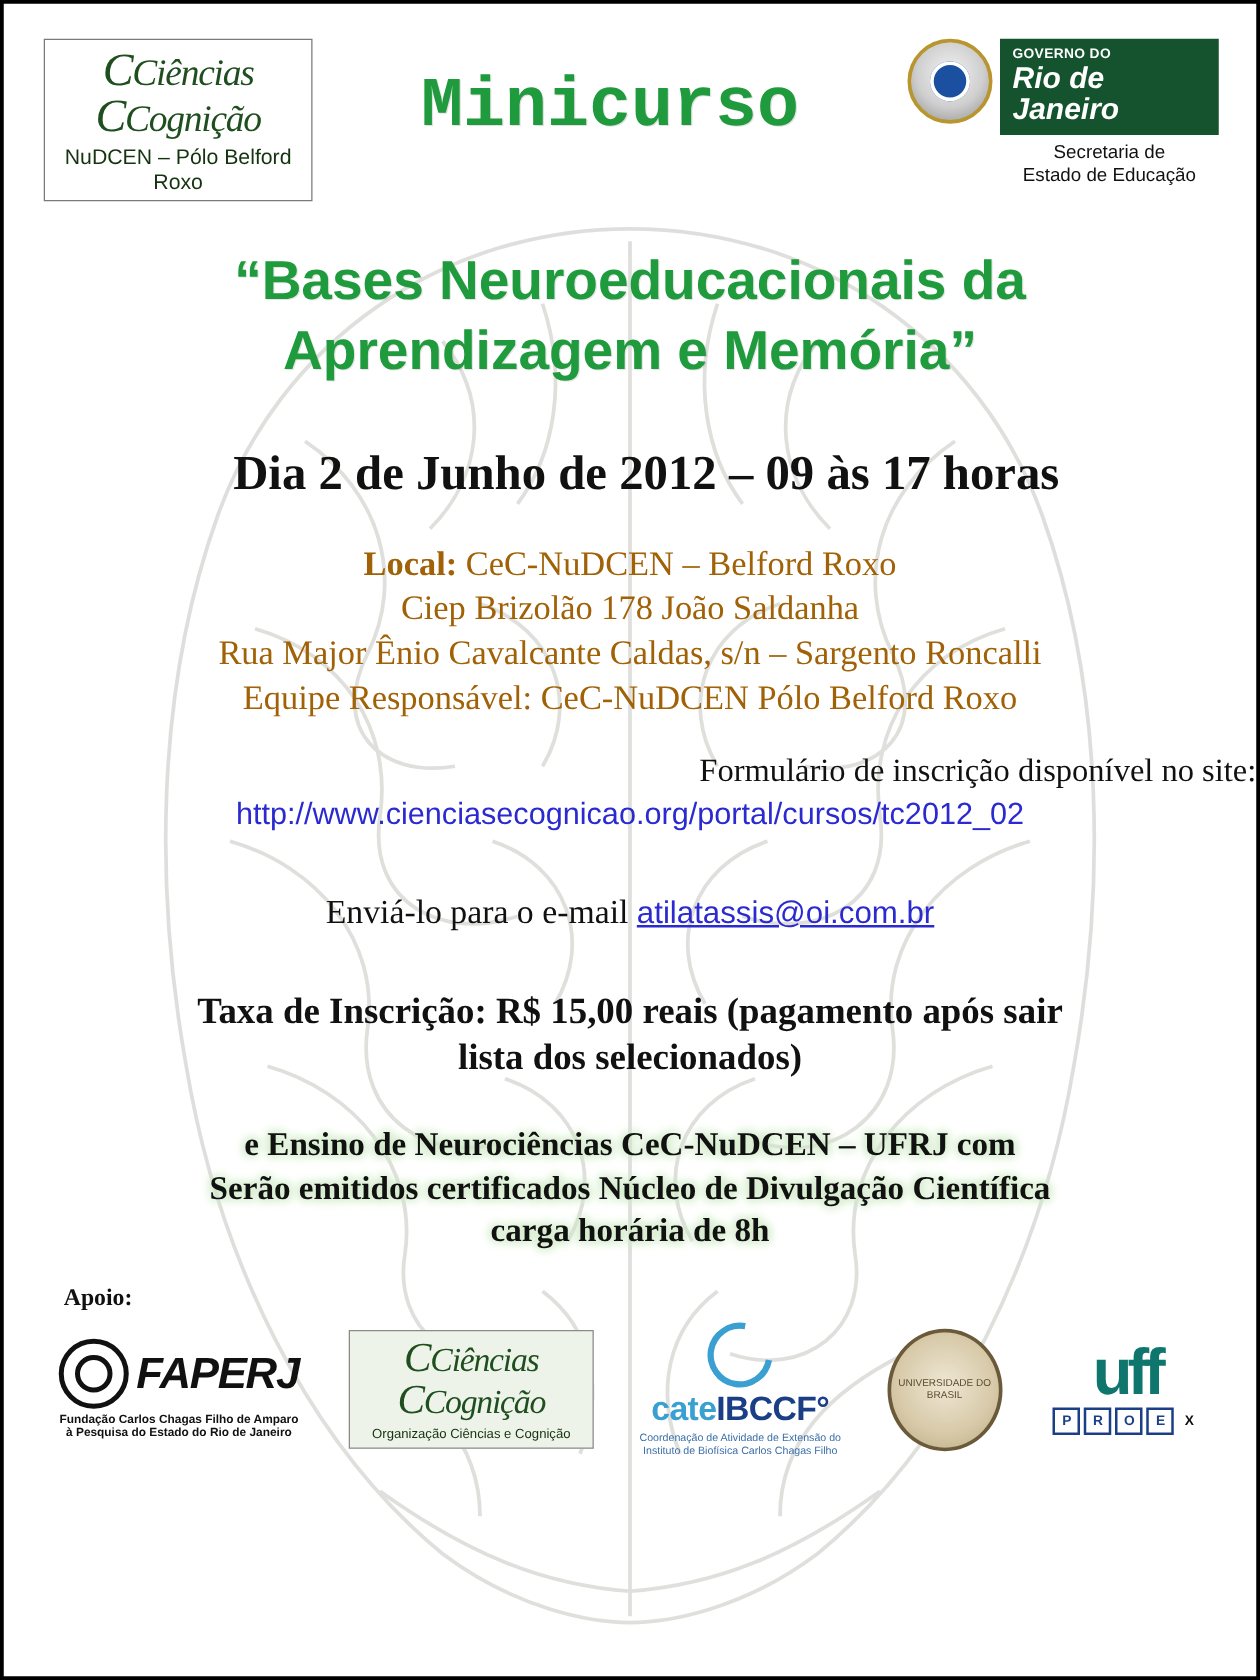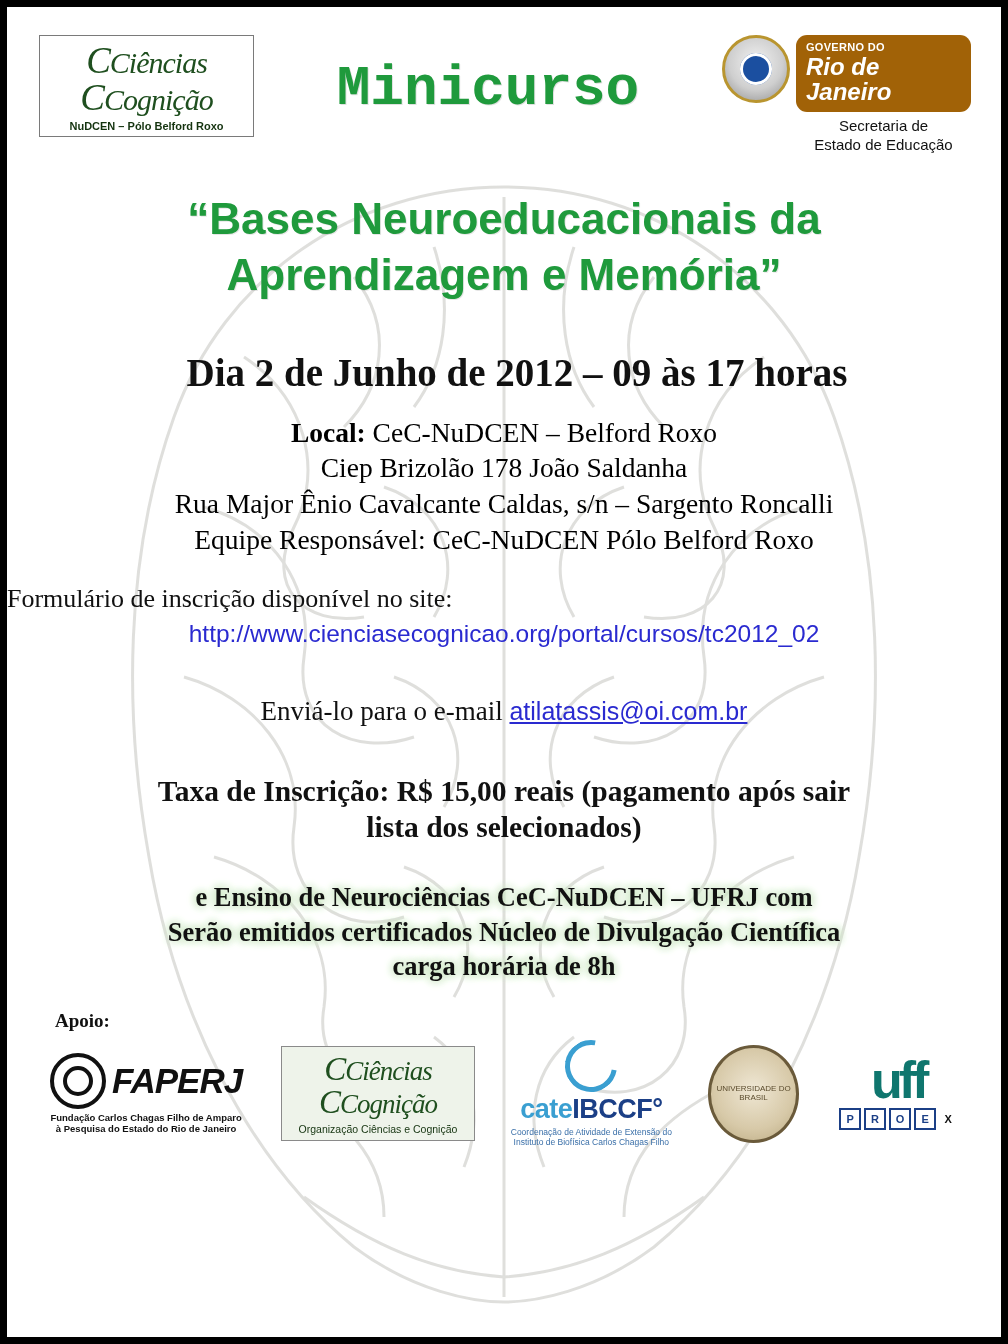--- a/index.html
+++ b/index.html
@@ -11,21 +11,21 @@
     height: 1344px;
     background: #ffffff;
     font-family: "Liberation Serif", serif;
     overflow: hidden;
   }
   .poster {
     position: relative;
     width: 1008px;
     height: 1344px;
     box-sizing: border-box;
-    border: 7px solid #000000;
+    border: 3px solid #000000;
     background: #ffffff;
     overflow: hidden;
   }
   
   .brain-bg {
     position: absolute;
     left: 50%;
     top: 150px;
     transform: translateX(-50%);
     width: 900px;
@@ -60,22 +60,22 @@
     color: #1f4f1f;
     font-style: italic;
     letter-spacing: -1px;
   }
   .cec-logo .cc-mark .big {
     font-size: 37px;
   }
   .cec-logo .cc-sub {
     margin-top: 4px;
     font-family: "Liberation Sans", sans-serif;
-    font-size: 11px;
-    font-weight: bold;
+    font-size: 17px;
+    font-weight: normal;
     color: #14330f;
   }
   .title-mini {
     font-family: Liberation Mono, monospace;
     font-size: 56px;
     font-weight: bold;
     color: #1f9a3c;
     margin-top: 22px;
     letter-spacing: 0px;
     text-shadow: 1px 1px 0 rgba(0,0,0,0.12);
@@ -103,26 +103,25 @@
     height: 32px;
     margin: -16px 0 0 -16px;
     border-radius: 50%;
     background: #1b4fa0;
     box-shadow: inset 0 0 0 3px #ffffff;
   }
   .gov-right {
     width: 175px;
   }
   .gov-flag {
-    background: #a16207;
+    background: #14532d;
     color: #ffffff;
     padding: 6px 8px 8px 10px;
     box-sizing: border-box;
     font-family: "Liberation Sans", sans-serif;
-    border-radius: 11px;
   }
   .gov-flag .l1 {
     font-size: 11px;
     font-weight: bold;
     letter-spacing: .3px;
   }
   .gov-flag .l2 {
     font-size: 24px;
     font-weight: bold;
     line-height: 1.05;
@@ -154,29 +153,29 @@
     font-weight: bold;
     font-size: 39px;
     color: #111;
     margin-top: 46px;
     padding-left: 26px;
   }
   .info-block {
     text-align: center;
     font-family: "Liberation Serif", serif;
     font-size: 27.5px;
-    color: #000000;
+    color: #a16207;
     line-height: 1.30;
-    margin-top: 20px;
+    margin-top: 32px;
   }
   .info-block .b {
     font-weight: bold;
   }
   .form-line {
-    text-align: left;
+    text-align: right;
     font-family: "Liberation Serif", serif;
     font-size: 26px;
     color: #111;
     margin-top: 26px;
   }
   .url-line {
     text-align: center;
     font-family: "Liberation Sans", sans-serif;
     font-size: 24.5px;
     color: #2a2ad0;

